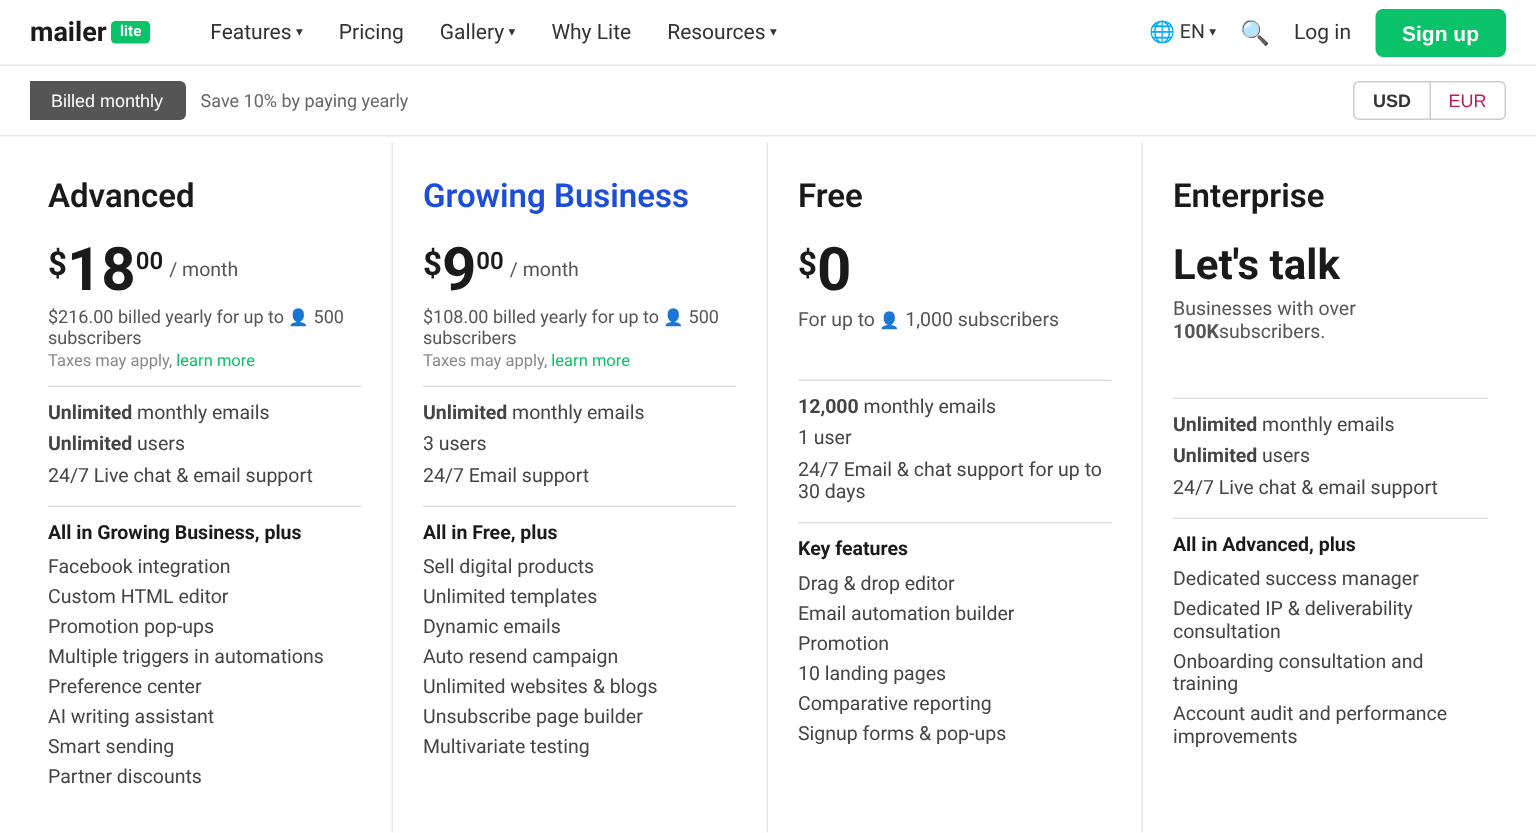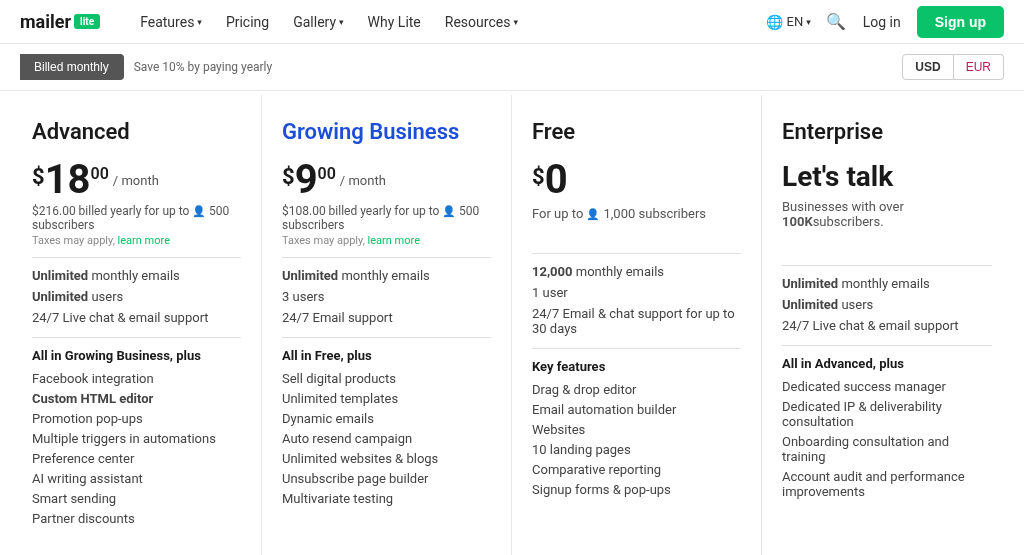--- a/index.html
+++ b/index.html
@@ -64,21 +64,21 @@
     <hr style="border:none;border-top:1px solid #e0e0e0;margin:10px 0;">
     <ul style="list-style:none;margin-bottom:12px;">
       <li style="font-size:13px;color:#444;margin-bottom:6px;"><strong>Unlimited</strong> monthly emails</li>
       <li style="font-size:13px;color:#444;margin-bottom:6px;"><strong>Unlimited</strong> users</li>
       <li style="font-size:13px;color:#444;margin-bottom:6px;">24/7 Live chat &amp; email support</li>
     </ul>
     <hr style="border:none;border-top:1px solid #e0e0e0;margin:10px 0;">
     <div style="font-size:13px;font-weight:700;color:#1a1a1a;margin-bottom:8px;">All in Growing Business, plus</div>
     <ul style="list-style:none;">
       <li style="font-size:13px;color:#444;margin-bottom:5px;">Facebook integration</li>
-      <li style="font-size:13px;color:#444;margin-bottom:5px;font-weight:bold;">Custom HTML editor</li>
+      <li style="font-size:13px;color:#444;margin-bottom:5px;">Custom HTML editor</li>
       <li style="font-size:13px;color:#444;margin-bottom:5px;">Promotion pop-ups</li>
       <li style="font-size:13px;color:#444;margin-bottom:5px;">Multiple triggers in automations</li>
       <li style="font-size:13px;color:#444;margin-bottom:5px;">Preference center</li>
       <li style="font-size:13px;color:#444;margin-bottom:5px;">AI writing assistant</li>
       <li style="font-size:13px;color:#444;margin-bottom:5px;">Smart sending</li>
       <li style="font-size:13px;color:#444;margin-bottom:5px;">Partner discounts</li>
     </ul>
   </div>
 
   <div style="padding:24px 20px;border-right:1px solid #e8e8e8;">
@@ -128,21 +128,21 @@
     <ul style="list-style:none;margin-bottom:12px;">
       <li style="font-size:13px;color:#444;margin-bottom:6px;"><strong>12,000</strong> monthly emails</li>
       <li style="font-size:13px;color:#444;margin-bottom:6px;">1 user</li>
       <li style="font-size:13px;color:#444;margin-bottom:6px;">24/7 Email &amp; chat support for up to 30 days</li>
     </ul>
     <hr style="border:none;border-top:1px solid #e0e0e0;margin:10px 0;">
     <div style="font-size:13px;font-weight:700;color:#1a1a1a;margin-bottom:8px;">Key features</div>
     <ul style="list-style:none;">
       <li style="font-size:13px;color:#444;margin-bottom:5px;">Drag &amp; drop editor</li>
       <li style="font-size:13px;color:#444;margin-bottom:5px;">Email automation builder</li>
-      <li style="font-size:13px;color:#444;margin-bottom:5px;">Websites</li>
+      <li style="font-size:13px;color:#444;margin-bottom:5px;">Promotion</li>
       <li style="font-size:13px;color:#444;margin-bottom:5px;">10 landing pages</li>
       <li style="font-size:13px;color:#444;margin-bottom:5px;">Comparative reporting</li>
       <li style="font-size:13px;color:#444;margin-bottom:5px;">Signup forms &amp; pop-ups</li>
     </ul>
   </div>
 
   <div style="padding:24px 20px;">
     <div style="font-size:22px;font-weight:600;color:#1a1a1a;margin-bottom:16px;">Enterprise</div>
     <div style="font-size:28px;font-weight:700;color:#1a1a1a;margin-bottom:6px;">Let's talk</div>
     <div style="font-size:13px;color:#555;margin-bottom:4px;">

